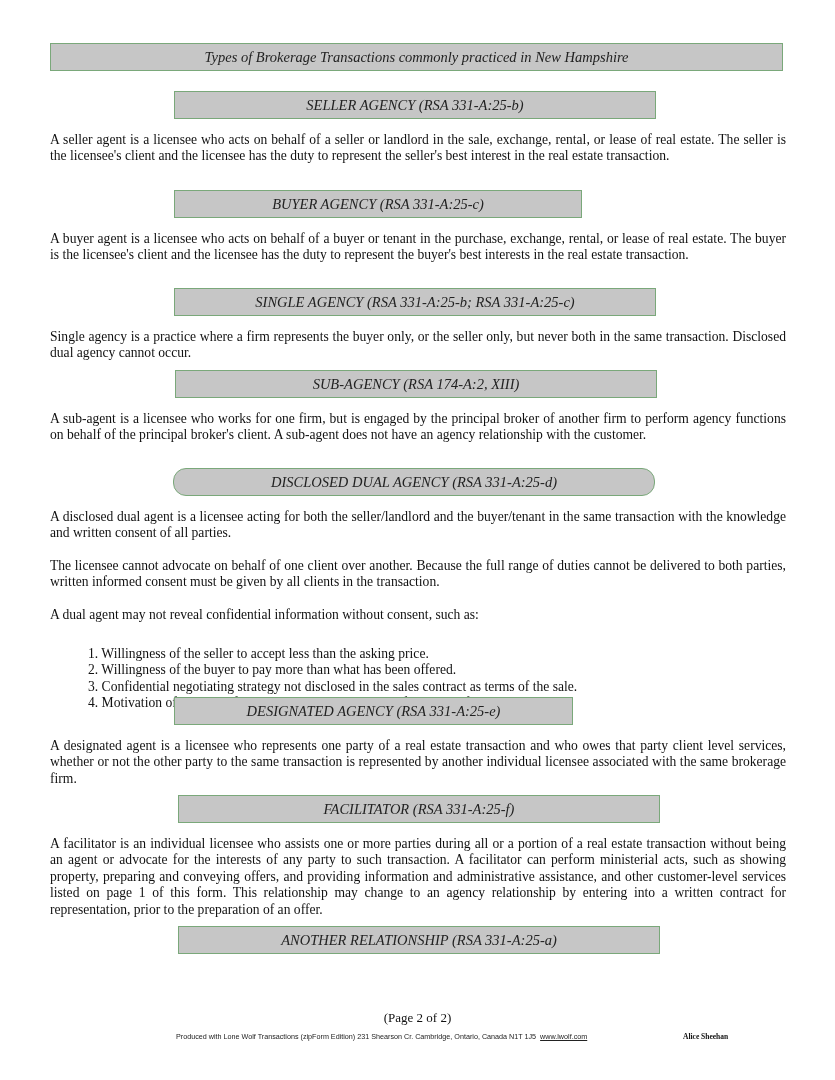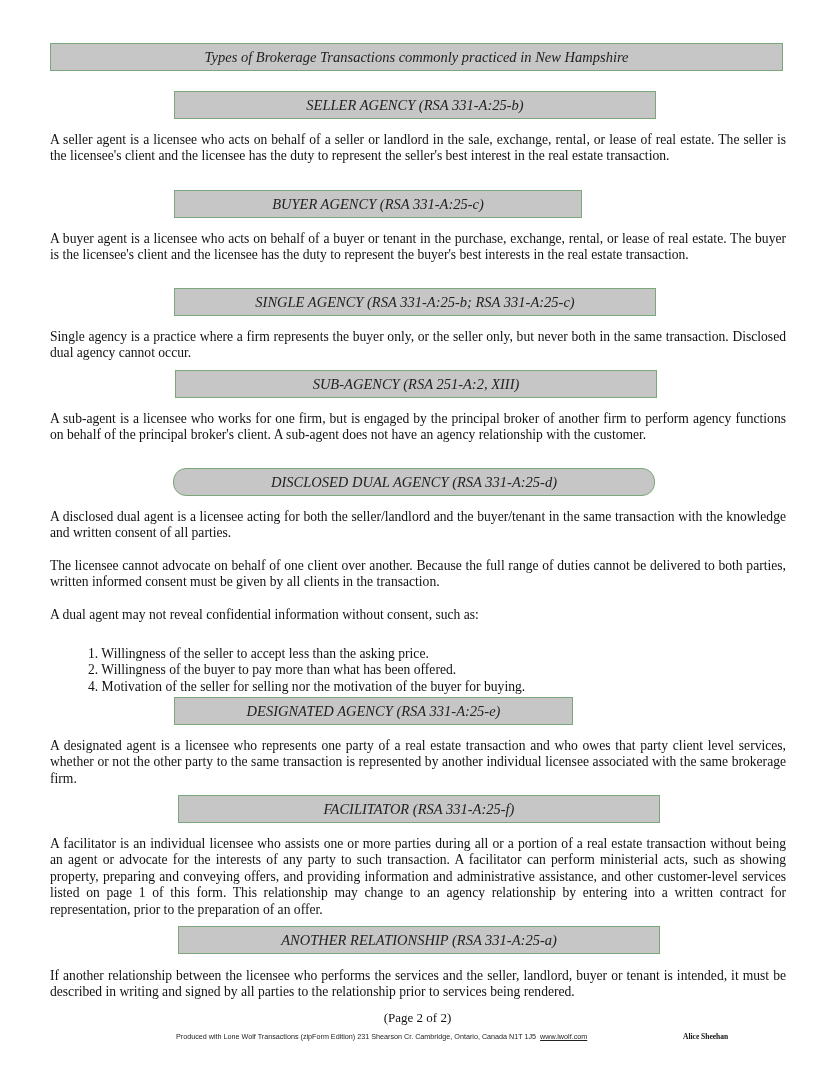--- a/index.html
+++ b/index.html
@@ -27,41 +27,41 @@
 
   <div class="box" style="left:174px; top:91px; width:482px; height:28px;">SELLER AGENCY (RSA 331-A:25-b)</div>
   <p class="para" style="top:132px;">A seller agent is a licensee who acts on behalf of a seller or landlord in the sale, exchange, rental, or lease of real estate. The seller is the licensee's client and the licensee has the duty to represent the seller's best interest in the real estate transaction.</p>
 
   <div class="box" style="left:174px; top:190px; width:408px; height:28px;">BUYER AGENCY (RSA 331-A:25-c)</div>
   <p class="para" style="top:231px;">A buyer agent is a licensee who acts on behalf of a buyer or tenant in the purchase, exchange, rental, or lease of real estate. The buyer is the licensee's client and the licensee has the duty to represent the buyer's best interests in the real estate transaction.</p>
 
   <div class="box" style="left:174px; top:288px; width:482px; height:28px;">SINGLE AGENCY (RSA 331-A:25-b; RSA 331-A:25-c)</div>
   <p class="para" style="top:329px;">Single agency is a practice where a firm represents the buyer only, or the seller only, but never both in the same transaction.  Disclosed dual agency cannot occur.</p>
 
-  <div class="box" style="left:175px; top:370px; width:482px; height:28px;">SUB-AGENCY (RSA 251-A:2, XIII)</div>
+  <div class="box" style="left:175px; top:370px; width:482px; height:28px;">SUB-AGENCY (RSA 174-A:2, XIII)</div>
   <p class="para" style="top:411px;">A sub-agent is a licensee who works for one firm, but is engaged by the principal broker of another firm to perform agency functions on behalf of the principal broker's client. A sub-agent does not have an agency relationship with the customer.</p>
 
   <div class="box" style="left:173px; top:468px; width:482px; height:28px;border-radius:13px;">DISCLOSED DUAL AGENCY (RSA 331-A:25-d)</div>
   <p class="para" style="top:509px;">A disclosed dual agent is a licensee acting for both the seller/landlord and the buyer/tenant in the same transaction with the knowledge and written consent of all parties.</p>
   <p class="para" style="top:558px;">The licensee cannot advocate on behalf of one client over another. Because the full range of duties cannot be delivered to both parties, written informed consent must be given by all clients in the transaction.</p>
   <p class="para" style="top:607px;">A dual agent may not reveal confidential information without consent, such as:</p>
   <ul class="list" style="top:646px;">
     <li>1. Willingness of the seller to accept less than the asking price.</li>
     <li>2. Willingness of the buyer to pay more than what has been offered.</li>
+    <li>3. Confidential negotiating strategy not disclosed in the sales contract as terms of the sale.</li>
     <li>4. Motivation of the seller for selling nor the motivation of the buyer for buying.</li>
   </ul>
 
   <div class="box" style="left:174px; top:697px; width:399px; height:28px;">DESIGNATED AGENCY (RSA 331-A:25-e)</div>
   <p class="para" style="top:738px;">A designated agent is a licensee who represents one party of a real estate transaction and who owes that party client level services, whether or not the other party to the same transaction is represented by another individual licensee associated with the same brokerage firm.</p>
 
   <div class="box" style="left:178px; top:795px; width:482px; height:28px;">FACILITATOR (RSA 331-A:25-f)</div>
   <p class="para" style="top:836px;">A facilitator is an individual licensee who assists one or more parties during all or a portion of a real estate transaction without being an agent or advocate for the interests of any party to such transaction. A facilitator can perform ministerial acts, such as showing property, preparing and conveying offers, and providing information and administrative assistance, and other customer-level services listed on page 1 of this form. This relationship may change to an agency relationship by entering into a written contract for representation, prior to the preparation of an offer.</p>
 
   <div class="box" style="left:178px; top:926px; width:482px; height:28px;">ANOTHER RELATIONSHIP (RSA 331-A:25-a)</div>
-  <p class="para" style="top:968px;">If another relationship between the licensee who performs the services and the seller, landlord, buyer or tenant is intended, it must be described in writing and signed by all parties to the relationship prior to services being rendered.</p>
 
   <div class="pagenum">(Page 2 of 2)</div>
 
   <div class="footer">
     <span>Produced with Lone Wolf Transactions (zipForm Edition) 231 Shearson Cr. Cambridge, Ontario, Canada N1T 1J5</span>&nbsp;
     <a>www.lwolf.com</a>
   </div>
   <div class="footer-name">Alice Sheehan</div>
 </div>
 

